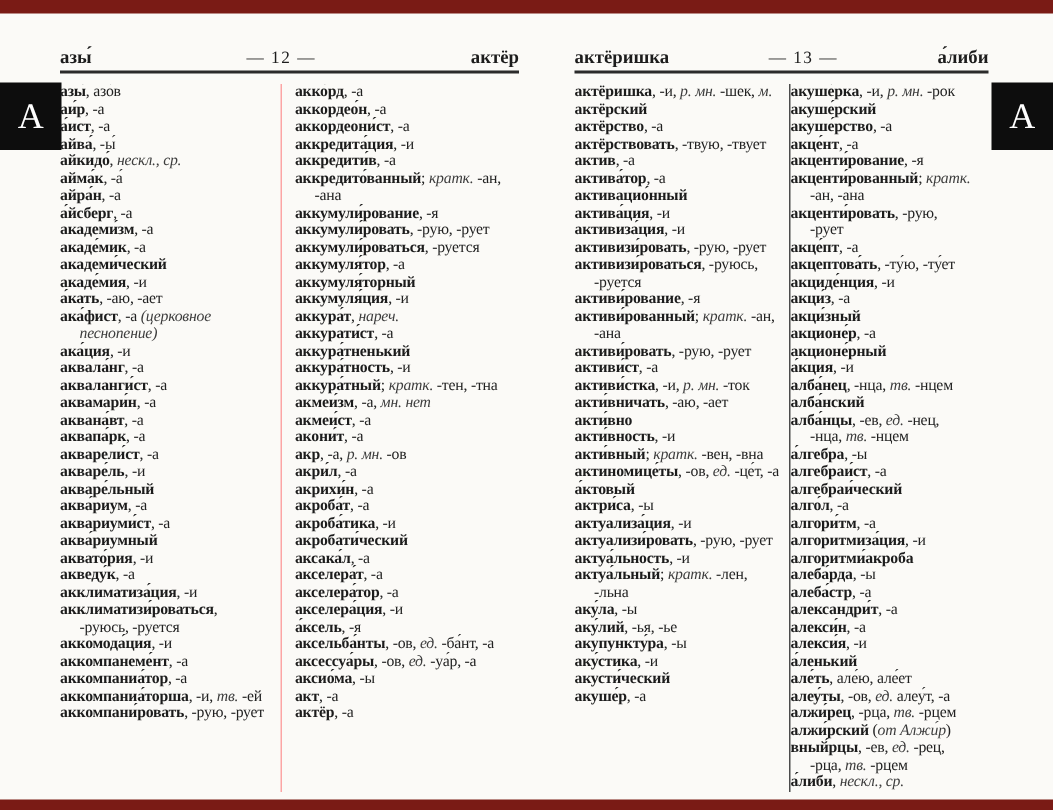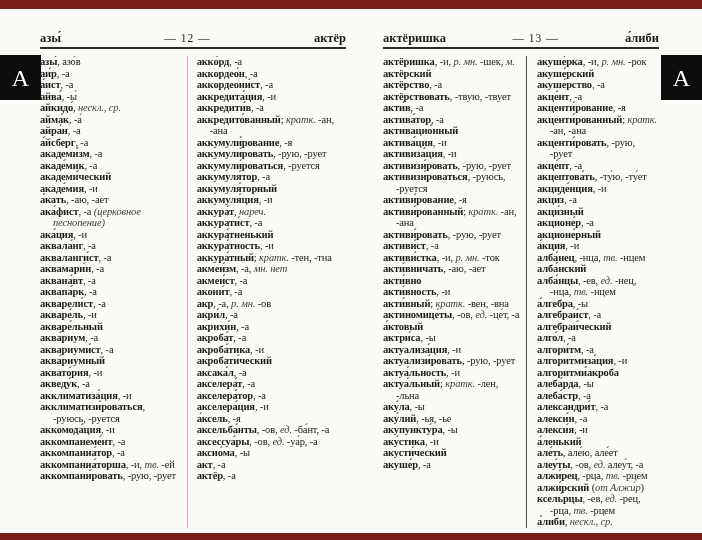--- a/index.html
+++ b/index.html
@@ -29,21 +29,21 @@
   .pagehead .pageno{font-weight:normal;font-size:11.5px;letter-spacing:1px;text-align:center;}
   .headrule{border:0;border-top:2px solid #2b2b2b;margin:1px 0 0 0;}
   .cols{display:flex;margin-top:7px;align-items:flex-start;}
   .col{
     font-size:10.5px;line-height:11.5px;letter-spacing:-0.15px;
     overflow:hidden;height:472px;
   }
   .lp .colA{width:143px;}
   .lp .colB{width:153px;border-left:1px solid #fca5a5;margin-left:7px;padding-left:9px;}
   .rp .colA{width:137px;}
-  .rp .colB{width:120px;border-left:1px solid #4c4c4c;margin-left:6px;padding-left:10px;}
+  .rp .colB{width:120px;border-left:1px solid #4c4c4c;margin-left:6px;}
   .entry{padding-left:13px;text-indent:-13px;}
   .entry .b{font-weight:bold;}
   .entry .i{font-style:italic;color:#3d3d3d;}
   .entry .r{color:#222;}
 </style>
 </head>
 <body style="color: rgb(28, 28, 28);">
 
 <div class="bar top" style="background: rgb(122, 27, 21);"></div>
 
@@ -212,19 +212,19 @@
         <div class="entry"><span class="b">алеба́рда</span><span class="r">, -ы</span></div>
         <div class="entry"><span class="b">алеба́стр</span><span class="r">, -а</span></div>
         <div class="entry"><span class="b">александри́т</span><span class="r">, -а</span></div>
         <div class="entry"><span class="b">алекси́н</span><span class="r">, -а</span></div>
         <div class="entry"><span class="b">алекси́я</span><span class="r">, -и</span></div>
         <div class="entry"><span class="b">а́ленький</span></div>
         <div class="entry"><span class="b">але́ть</span><span class="r">, але́ю, але́ет</span></div>
         <div class="entry"><span class="b">алеу́ты</span><span class="r">, -ов, </span><span class="i">ед.</span><span class="r"> алеу́т, -а</span></div>
         <div class="entry"><span class="b">алжи́рец</span><span class="r">, -рца, </span><span class="i">тв.</span><span class="r"> -рцем</span></div>
         <div class="entry"><span class="b">алжи́рский</span><span class="r"> (</span><span class="i">от Алжи́р</span><span class="r">)</span></div>
-        <div class="entry"><span class="b">ксель́рцы</span><span class="r">, -ев, </span><span class="i">ед.</span><span class="r"> -рец, -рца, </span><span class="i">тв.</span><span class="r"> -рцем</span></div>
+        <div class="entry"><span class="b">вный́рцы</span><span class="r">, -ев, </span><span class="i">ед.</span><span class="r"> -рец, -рца, </span><span class="i">тв.</span><span class="r"> -рцем</span></div>
         <div class="entry"><span class="b">а́либи</span><span class="r">, </span><span class="i">нескл., ср.</span></div>
       </div>
   </div>
 </div>
 
 <div class="bar bottom" style="background: rgb(122, 27, 21);"></div>
 
 </body></html>

